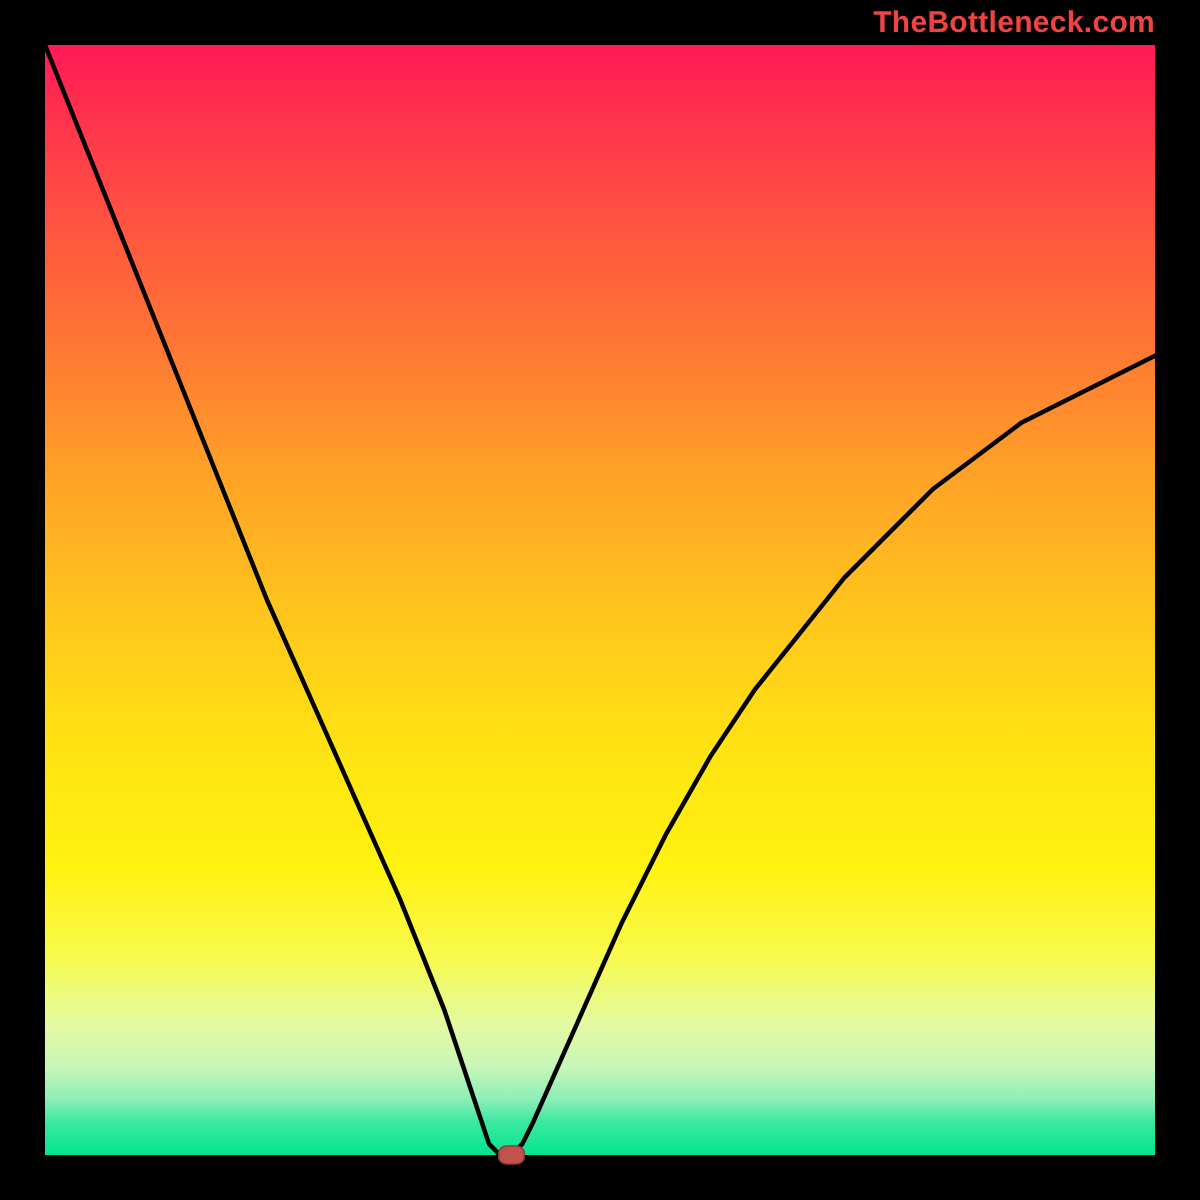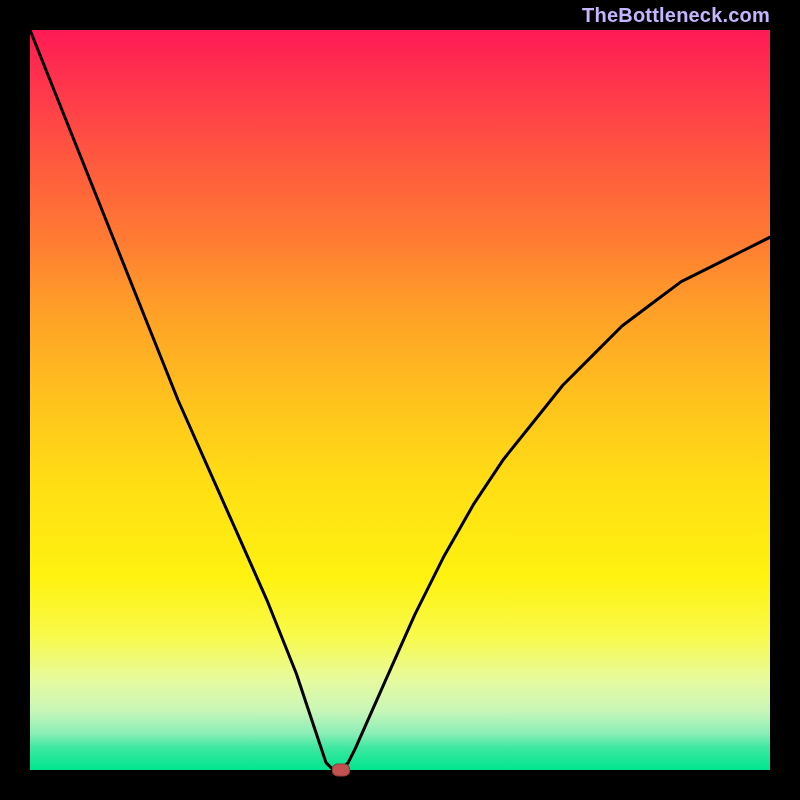--- a/index.html
+++ b/index.html
@@ -40,21 +40,21 @@
       #00e58e 100%
     );
   }
   .watermark {
     position: absolute;
     top: 4px;
     right: 30px;
     font-family: Arial, Helvetica, sans-serif;
     font-size: 20px;
     font-weight: bold;
-    color: #c4b5fd;
+    color: #ef4444;
     letter-spacing: 0.2px;
   }
   svg.curve-layer {
     position: absolute;
     left: 0;
     top: 0;
     width: 740px;
     height: 740px;
   }
   .marker {

